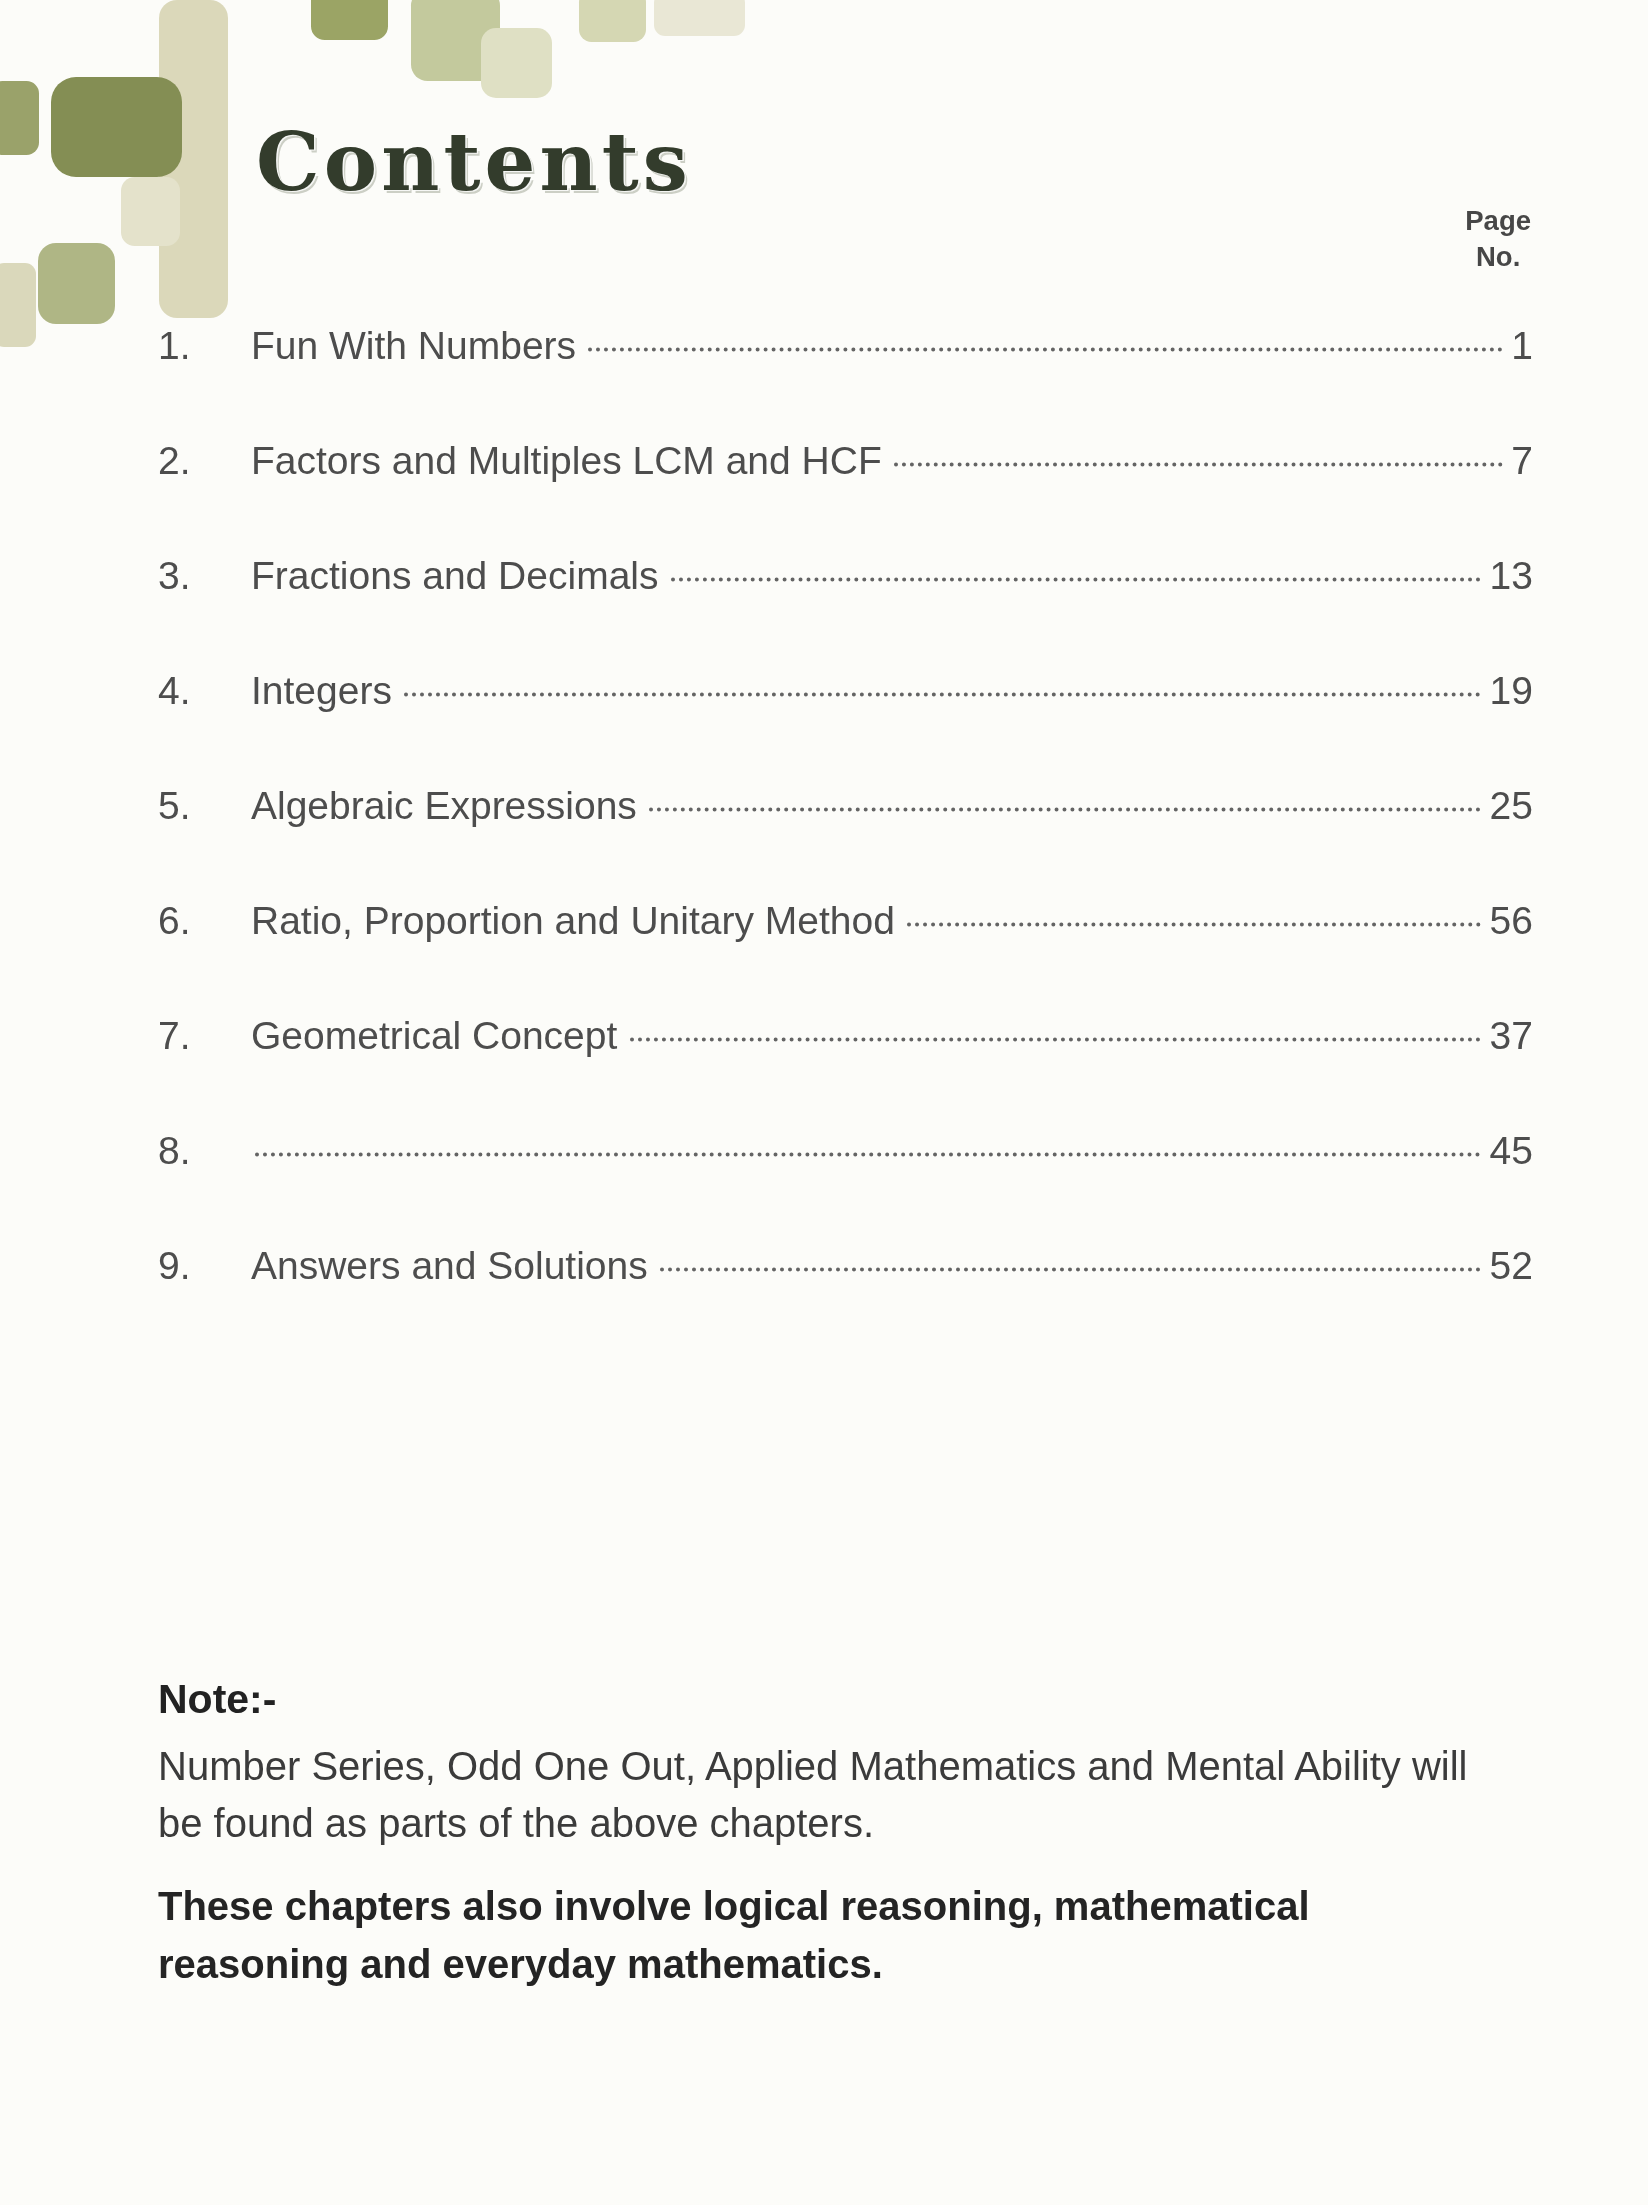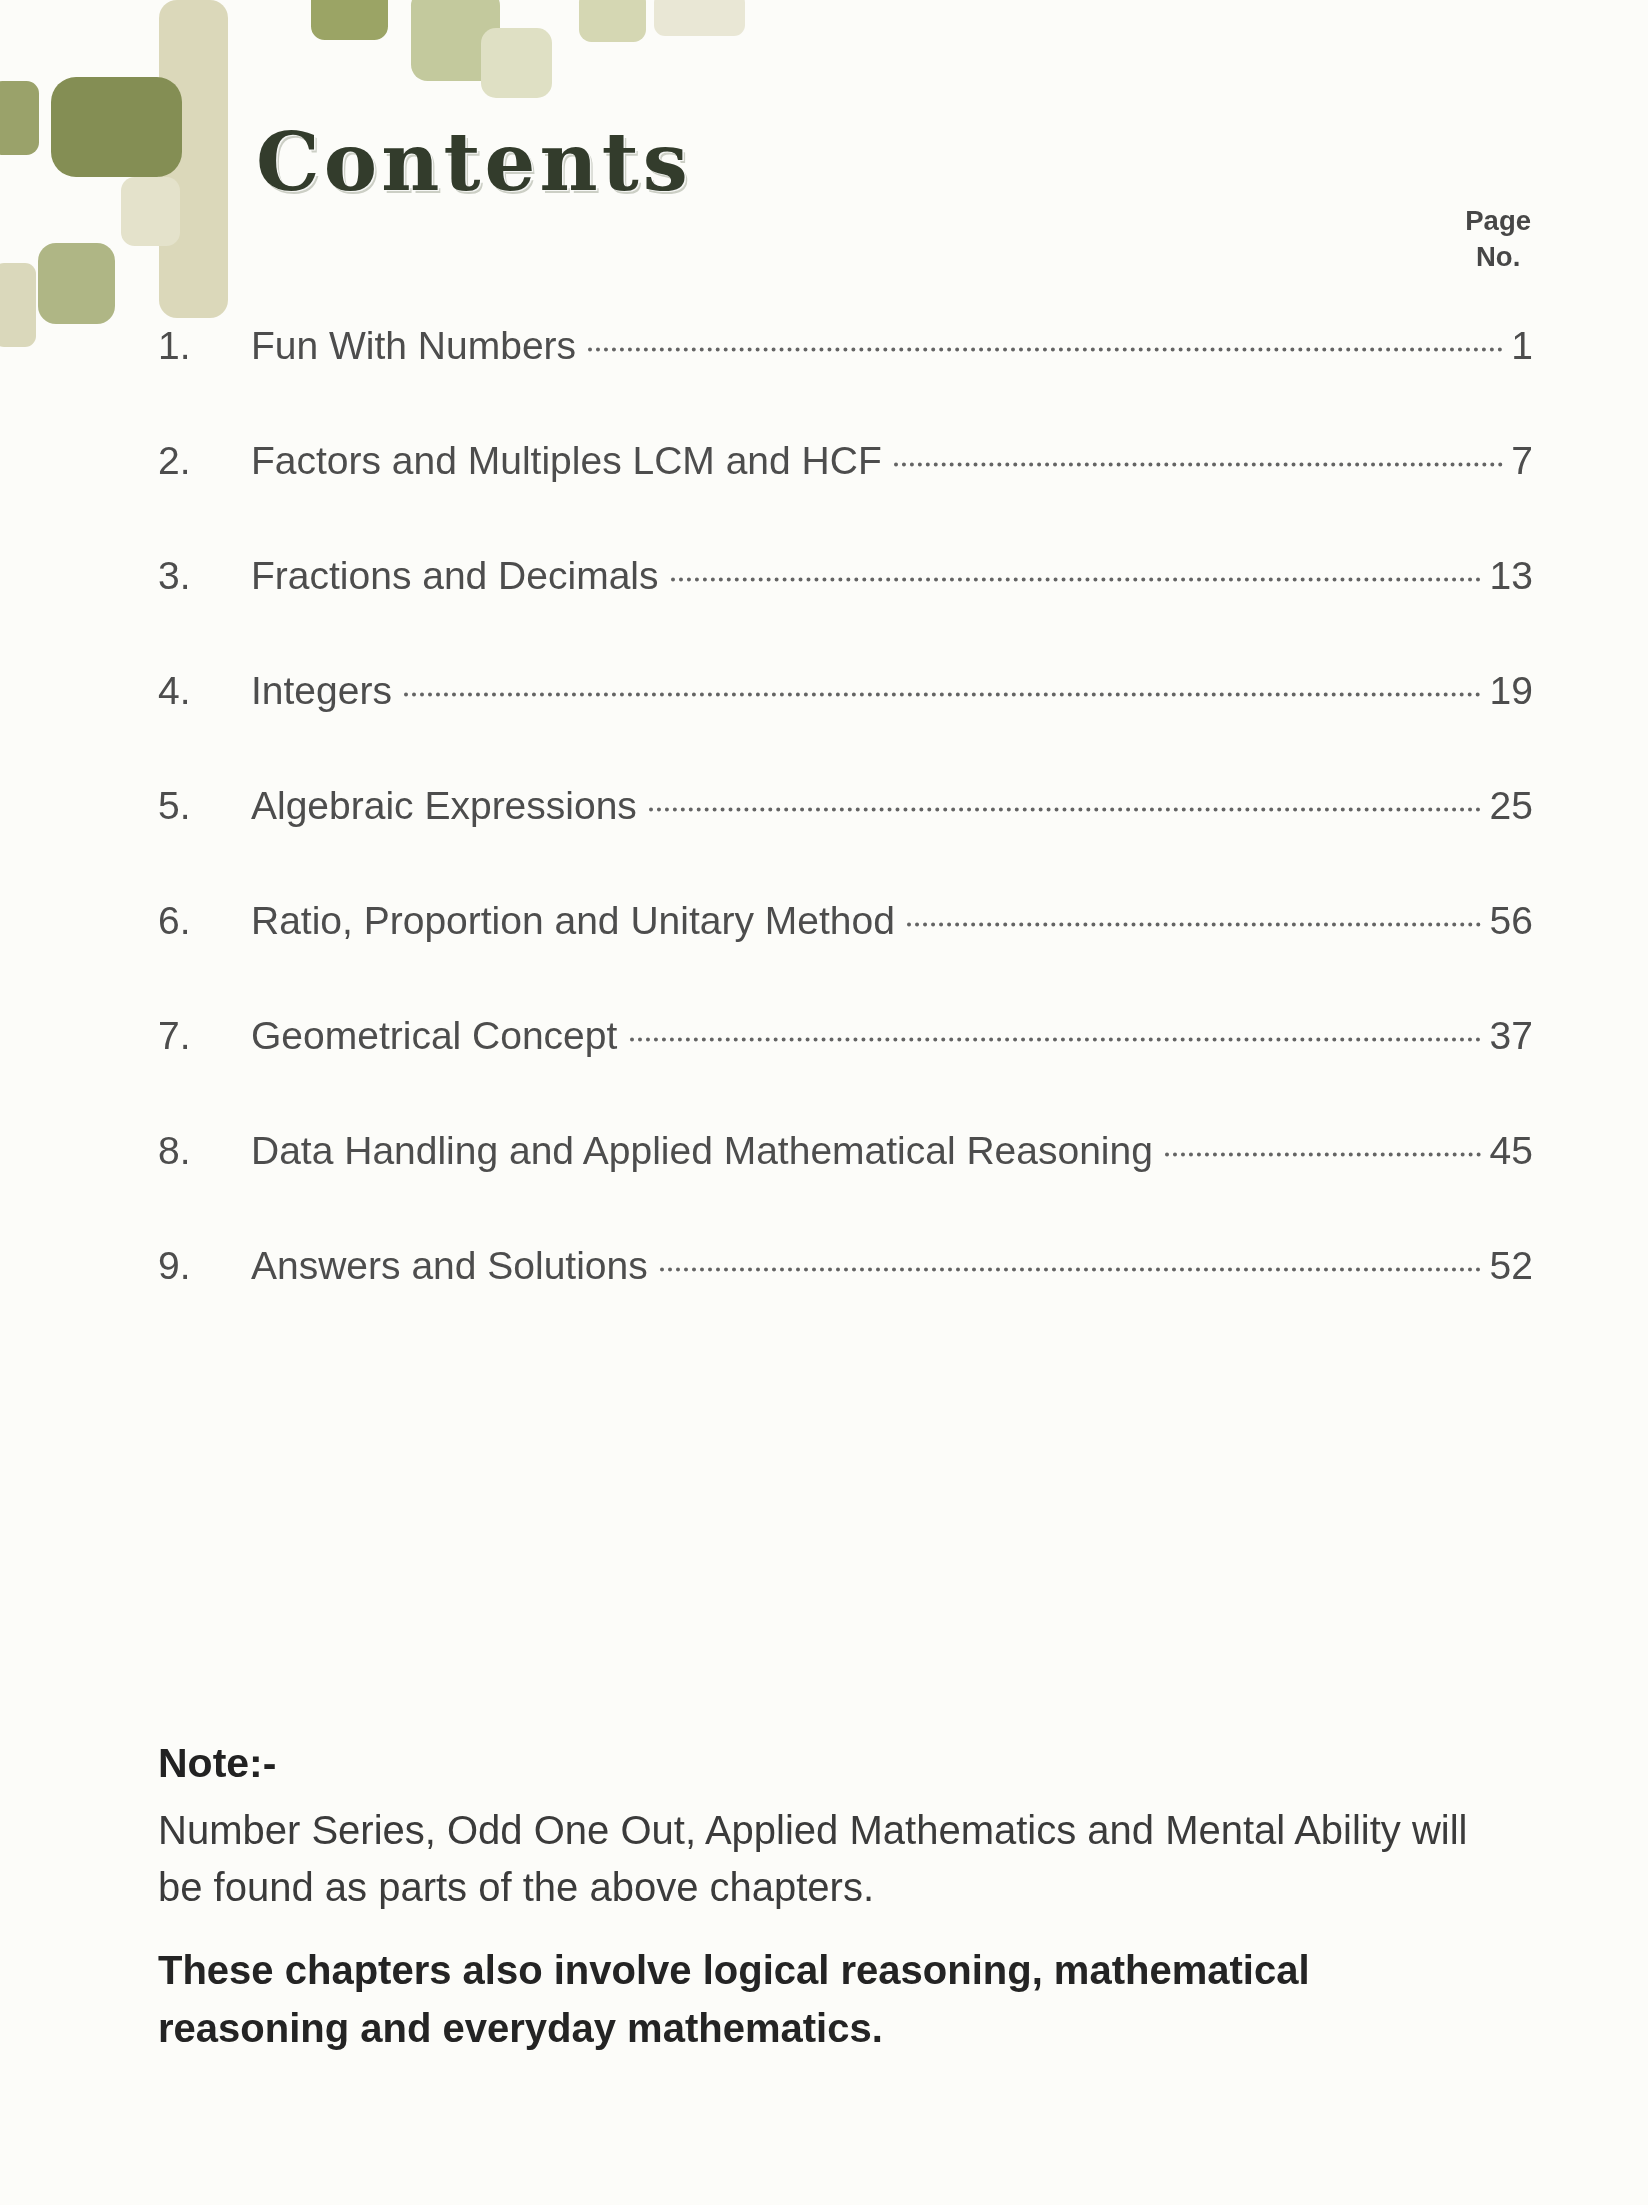--- a/index.html
+++ b/index.html
@@ -53,21 +53,21 @@
   .toc-title { white-space:nowrap; padding-right:8.2px; flex:0 0 auto; }
   .toc-dots  {
     flex:1 1 auto; min-width:27.5px;
     border-bottom:4.1px dotted #646464;
     transform:translateY(-7.6px);
     margin:0 4.1px;
   }
   .toc-page  { flex:0 0 auto; padding-left:4.1px; }
 
   
-  .note { position:absolute; left:158px; top:1740px; width:1368px; z-index:3; color:#3b3b3b; }
+  .note { position:absolute; left:158px; top:1676px; width:1368px; z-index:3; color:#3b3b3b; }
   .note-heading  { font-size:41px; font-weight:bold; color:#222222; margin-bottom:15px; }
   .note-body     { font-size:40px; line-height:1.43; max-width:1323px; margin-bottom:26px; }
   .note-emphasis { font-size:40px; font-weight:bold; color:#242424; line-height:1.43; max-width:1347px; }
 </style>
 </head>
 <body>
 
 <div class="deco d-tan-column"></div>
 <div class="deco d-top-olive"></div>
 <div class="deco d-top-sage"></div>
@@ -132,21 +132,20 @@
 
   <div class="toc-row">
     <span class="toc-num">7.</span>
     <span class="toc-title">Geometrical Concept</span>
     <span class="toc-dots"></span>
     <span class="toc-page">37</span>
   </div>
 
   <div class="toc-row">
     <span class="toc-num">8.</span>
-    <span class="toc-title">Data Handling and Applied Mathematical Reasoning</span>
     <span class="toc-dots"></span>
     <span class="toc-page">45</span>
   </div>
 
   <div class="toc-row">
     <span class="toc-num">9.</span>
     <span class="toc-title">Answers and Solutions</span>
     <span class="toc-dots"></span>
     <span class="toc-page">52</span>
   </div>

